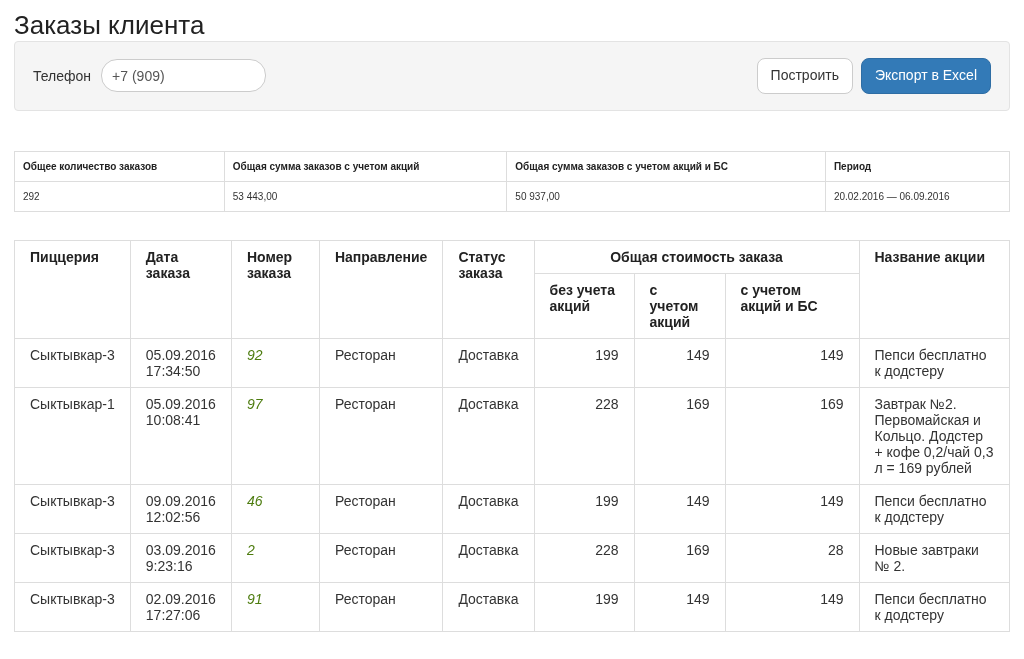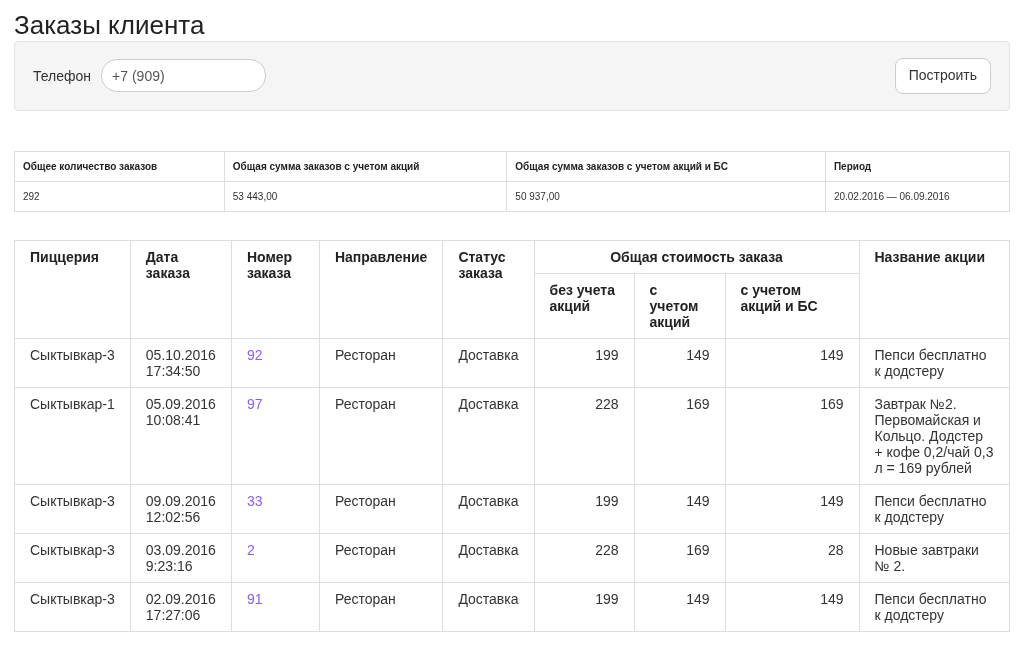--- a/index.html
+++ b/index.html
@@ -87,21 +87,21 @@
       padding: 8px 15px;
       text-align: left;
       vertical-align: top;
       font-size: 14px;
     }
     table.orders th {
       font-weight: 700;
       color: #222;
     }
     table.orders td.num, table.orders th.num { text-align: right; margin-top: 46px; }
-    table.orders td a { color: #8b5cf6; text-decoration: none; }
+    table.orders td a { color: #4d7c0f; text-decoration: none; font-style: italic; }
     table.orders thead th.group-header { text-align: center; }
     .col-pizzeria { width: 90px; }
     .col-date { width: 100px; }
     .col-ordernum { width: 88px; }
     .col-direction { width: 100px; }
     .col-status { width: 78px; }
     .col-c1 { width: 100px; }
     .col-c2 { width: 91px; }
     .col-c3 { width: 134px; }
     .col-promo { width: auto; }
@@ -111,20 +111,21 @@
 
 <h1 class="page-title">Заказы клиента</h1>
 
 <div class="filter-bar">
   <div class="phone-group">
     <label>Телефон</label>
     <input type="text" value="+7 (909)" style="">
   </div>
   <div class="spacer"></div>
   <button class="btn">Построить</button>
+  <button class="btn btn-primary">Экспорт в Excel</button>
 </div>
 
 <table class="summary">
   <thead>
     <tr>
       <th>Общее количество заказов</th>
       <th>Общая сумма заказов с учетом акций</th>
       <th>Общая сумма заказов с учетом акций и БС</th>
       <th>Период</th>
     </tr>
@@ -163,21 +164,21 @@
     </tr>
     <tr>
       <th>без учета акций</th>
       <th>с учетом акций</th>
       <th>с учетом акций и БС</th>
     </tr>
   </thead>
   <tbody id="orders-body">
       <tr>
         <td>Сыктывкар-3</td>
-        <td>05.10.2016 17:34:50</td>
+        <td>05.09.2016 17:34:50</td>
         <td><a href="#">92</a></td>
         <td>Ресторан</td>
         <td>Доставка</td>
         <td class="num">199</td>
         <td class="num">149</td>
         <td class="num">149</td>
         <td>Пепси бесплатно к додстеру</td>
       </tr>
       <tr>
         <td>Сыктывкар-1</td>
@@ -186,21 +187,21 @@
         <td>Ресторан</td>
         <td>Доставка</td>
         <td class="num">228</td>
         <td class="num">169</td>
         <td class="num">169</td>
         <td>Завтрак №2. Первомайская и Кольцо. Додстер + кофе 0,2/чай 0,3 л = 169 рублей</td>
       </tr>
       <tr>
         <td>Сыктывкар-3</td>
         <td>09.09.2016 12:02:56</td>
-        <td><a href="#">33</a></td>
+        <td><a href="#">46</a></td>
         <td>Ресторан</td>
         <td>Доставка</td>
         <td class="num">199</td>
         <td class="num">149</td>
         <td class="num">149</td>
         <td>Пепси бесплатно к додстеру</td>
       </tr>
       <tr>
         <td>Сыктывкар-3</td>
         <td>03.09.2016 9:23:16</td>

